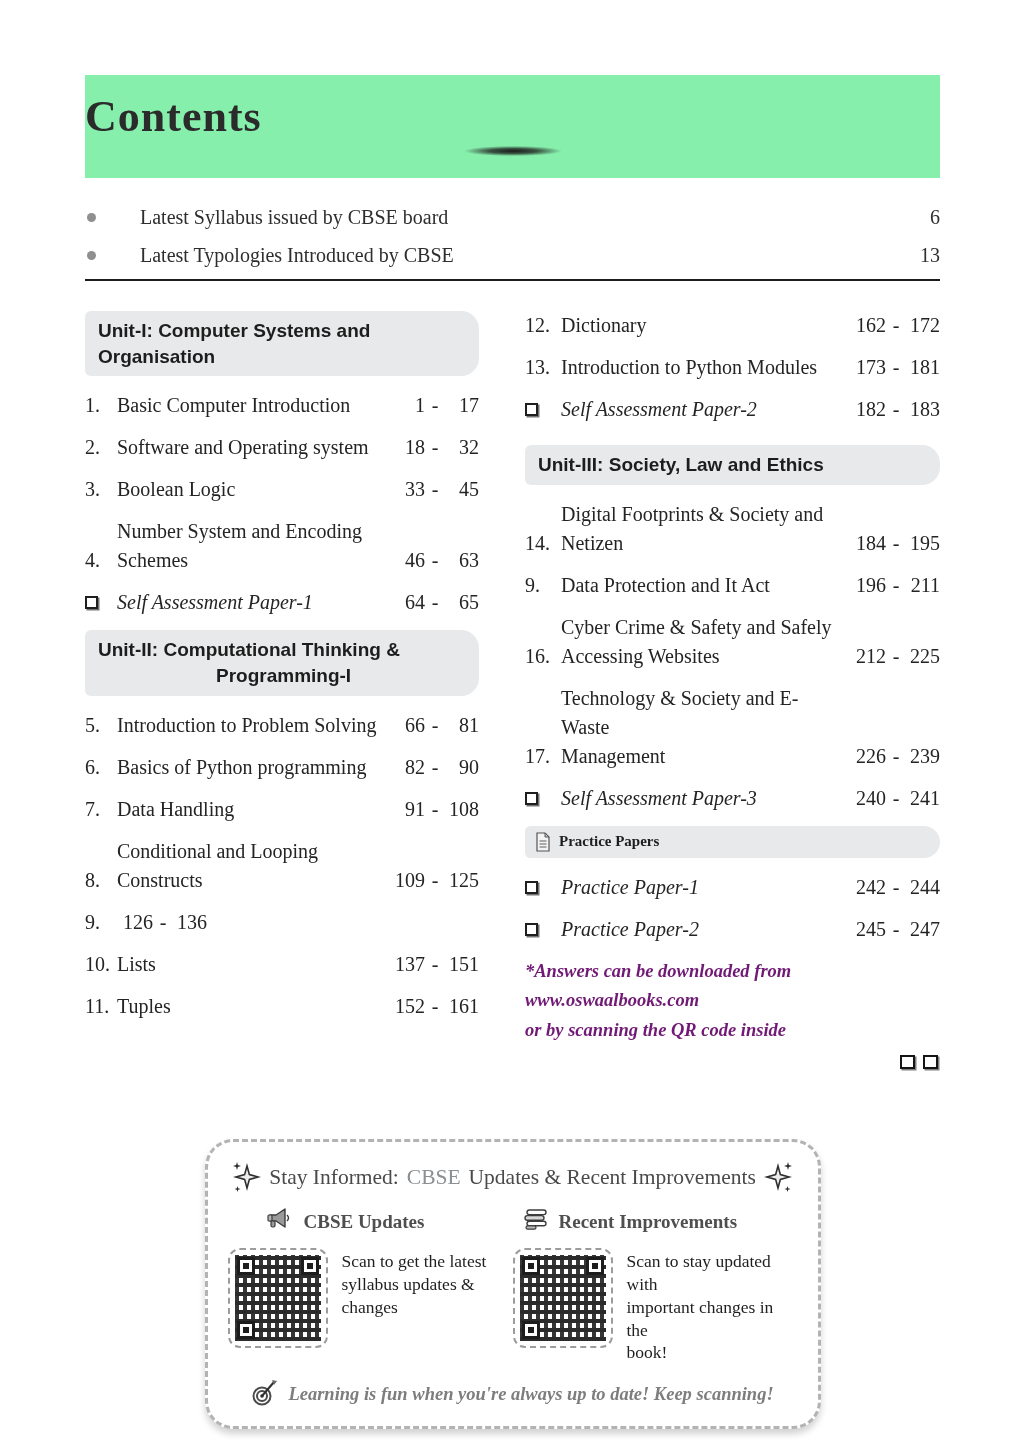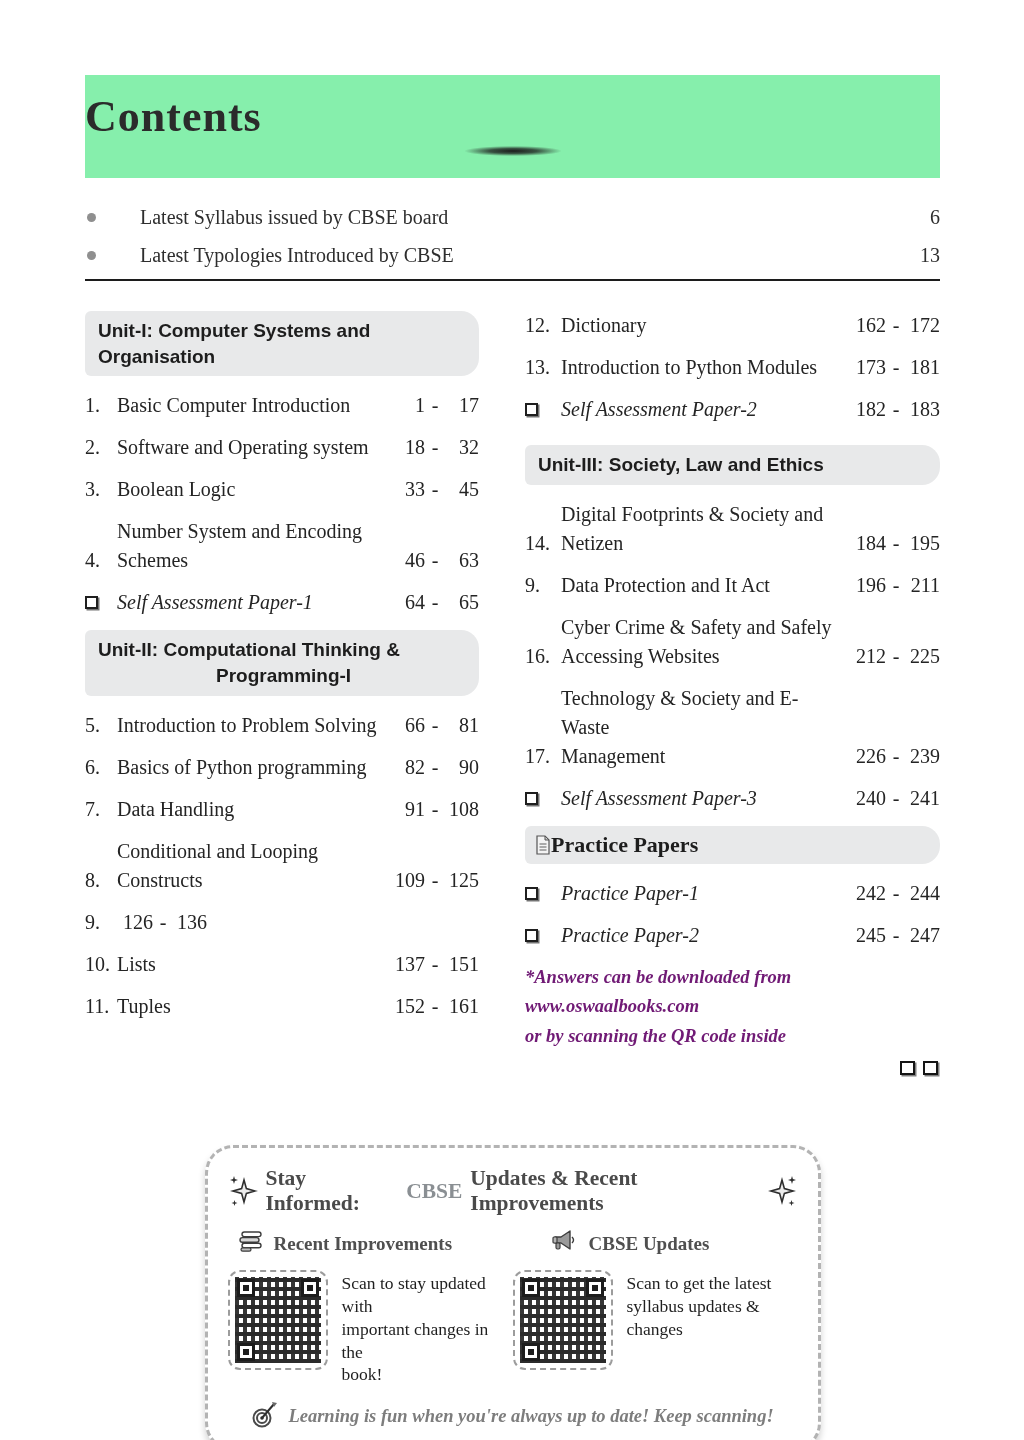--- a/index.html
+++ b/index.html
@@ -39,34 +39,34 @@
   .italic { font-style:italic; }
   .pages { flex:none; display:flex; align-self:flex-end; }
   .ps { min-width:36px; text-align:right; }
   .dsh { width:20px; text-align:center; }
   .pe { min-width:34px; text-align:right; }
 
   .cbx { display:inline-block; width:13px; height:13px; border:2.2px solid #1f1f1f;
      box-shadow:1.5px 1.5px 0 rgba(0,0,0,.55); margin-top:7px; background:#fff; }
 
   .practice-header { background:#e8e9ea; border-radius:6px 18px 18px 6px; padding:6px 10px 6px 10px;
-     font-weight:bold; font-size:22px; color:#1d1d1d; display:flex; align-items:center; 
+     font-weight:bold; font-size:15px; color:#1d1d1d; display:flex; align-items:center; gap:8px;
      margin:6px 0 15px; }
   .doc-icon svg { display:block; }
 
   .note { font-weight:bold; font-style:italic; font-size:18.5px; line-height:1.6; margin-top:4px; color:#701a75; }
   .dbl-squares { text-align:right; margin-top:10px; padding-right:2px; }
   .sq { display:inline-block; width:15px; height:14px; border:2.2px solid #151515;
      box-shadow:1.5px 1.5px 0 rgba(0,0,0,.5); margin-left:8px; background:#fff; }
 
   
   .stay-box { width:616px; margin:66px auto 0; border:3px dashed #b3b3b3; border-radius:28px;
      background:#fff; padding:18px 20px 14px; box-shadow:0 5px 7px rgba(0,0,0,.18); position:relative; }
   .stay-title { display:flex; justify-content:center; align-items:center; gap:8px;
-     font-weight:bold; font-size:21.5px; color:#4a4a4a; }
+     font-weight:normal; font-size:21.5px; color:#4a4a4a; }
   .stay-title .cbse { color:#8a8f93; }
   .sparkle svg { display:block; }
   .flip { transform:scaleX(-1); }
   .stay-cols { display:flex; margin-top:13px; }
   .stay-col { flex:1; }
   .subhead { display:flex; align-items:center; gap:10px; font-weight:bold; font-size:19px; color:#4f4f4f; }
   .stay-col.l .subhead { margin-left:36px; }
   .stay-col.r .subhead { margin-left:10px; }
   .qr-row { display:flex; gap:14px; margin-top:12px; }
   .qr-frame { border:2px dashed #9c9c9c; border-radius:12px; padding:5px; flex:none; align-self:flex-start; background:#fff; }
@@ -366,20 +366,46 @@
         <span class="sparkle flip">
           <svg width="30" height="34" viewBox="0 0 30 34">
               <path d="M16 6 L18.4 14.6 L27 17 L18.4 19.4 L16 28 L13.6 19.4 L5 17 L13.6 14.6 Z" fill="#ececec" stroke="#2e2e2e" stroke-width="1.6"></path>
               <path d="M6 2 L6.9 5.1 L10 6 L6.9 6.9 L6 10 L5.1 6.9 L2 6 L5.1 5.1 Z" fill="#2e2e2e"></path>
               <path d="M6.5 26 L7.2 28.3 L9.5 29 L7.2 29.7 L6.5 32 L5.8 29.7 L3.5 29 L5.8 28.3 Z" fill="#2e2e2e"></path>
             </svg>
         </span>
       </div>
 
       <div class="stay-cols">
+        <div class="stay-col l">
+          <div class="subhead">
+            <span>
+              <svg width="30" height="24" viewBox="0 0 30 24">
+                  <path d="M6 8 L12 8 L21 2 L21 20 L12 14 L6 14 Z" fill="#9a9a9a" stroke="#3d3d3d" stroke-width="1.4" stroke-linejoin="round"></path>
+                  <rect x="4" y="8" width="4" height="6" rx="1" fill="#b5b5b5" stroke="#3d3d3d" stroke-width="1.2"></rect>
+                  <rect x="7" y="14" width="4" height="6" rx="1.5" fill="#9a9a9a" stroke="#3d3d3d" stroke-width="1.2"></rect>
+                  <path d="M23 8 q3 3 0 6" fill="none" stroke="#3d3d3d" stroke-width="1.4"></path>
+                </svg>
+            </span>
+            <span>CBSE Updates</span>
+          </div>
+          <div class="qr-row">
+            <div class="qr-frame">
+              <div class="qr">
+                <span class="f tl"></span>
+                <span class="f tr"></span>
+                <span class="f bl"></span>
+              </div>
+            </div>
+            <div class="scan-text">Scan to get the latest
+syllabus updates &amp;
+changes</div>
+          </div>
+        </div>
+
         <div class="stay-col r">
           <div class="subhead">
             <span>
               <svg width="26" height="24" viewBox="0 0 26 24">
                   <rect x="4" y="3" width="19" height="4.6" rx="2.3" fill="#fff" stroke="#3d3d3d" stroke-width="1.4"></rect>
                   <rect x="2" y="8.6" width="19" height="4.6" rx="2.3" fill="#d9d9d9" stroke="#3d3d3d" stroke-width="1.4"></rect>
                   <rect x="4" y="14.2" width="19" height="4.6" rx="2.3" fill="#fff" stroke="#3d3d3d" stroke-width="1.4"></rect>
                   <rect x="3" y="18.8" width="10" height="3.4" rx="1.7" fill="#bdbdbd" stroke="#3d3d3d" stroke-width="1.2"></rect>
                 </svg>
             </span>
@@ -391,46 +417,20 @@
                 <span class="f tl"></span>
                 <span class="f tr"></span>
                 <span class="f bl"></span>
               </div>
             </div>
             <div class="scan-text">Scan to stay updated with
 important changes in the
 book!</div>
           </div>
         </div>
-
-        <div class="stay-col l">
-          <div class="subhead">
-            <span>
-              <svg width="30" height="24" viewBox="0 0 30 24">
-                  <path d="M6 8 L12 8 L21 2 L21 20 L12 14 L6 14 Z" fill="#9a9a9a" stroke="#3d3d3d" stroke-width="1.4" stroke-linejoin="round"></path>
-                  <rect x="4" y="8" width="4" height="6" rx="1" fill="#b5b5b5" stroke="#3d3d3d" stroke-width="1.2"></rect>
-                  <rect x="7" y="14" width="4" height="6" rx="1.5" fill="#9a9a9a" stroke="#3d3d3d" stroke-width="1.2"></rect>
-                  <path d="M23 8 q3 3 0 6" fill="none" stroke="#3d3d3d" stroke-width="1.4"></path>
-                </svg>
-            </span>
-            <span>CBSE Updates</span>
-          </div>
-          <div class="qr-row">
-            <div class="qr-frame">
-              <div class="qr">
-                <span class="f tl"></span>
-                <span class="f tr"></span>
-                <span class="f bl"></span>
-              </div>
-            </div>
-            <div class="scan-text">Scan to get the latest
-syllabus updates &amp;
-changes</div>
-          </div>
-        </div>
       </div>
 
       <div class="tagline">
         <span>
           <svg width="30" height="30" viewBox="0 0 30 30">
               <circle cx="11" cy="19" r="8.5" fill="#fff" stroke="#4a4a4a" stroke-width="2"></circle>
               <circle cx="11" cy="19" r="5" fill="#fff" stroke="#4a4a4a" stroke-width="2"></circle>
               <circle cx="11" cy="19" r="1.8" fill="#2e2e2e"></circle>
               <line x1="11" y1="19" x2="23" y2="5" stroke="#2e2e2e" stroke-width="2"></line>
               <path d="M21 3 l5 1 l-3 4 z" fill="#6a6a6a"></path>

